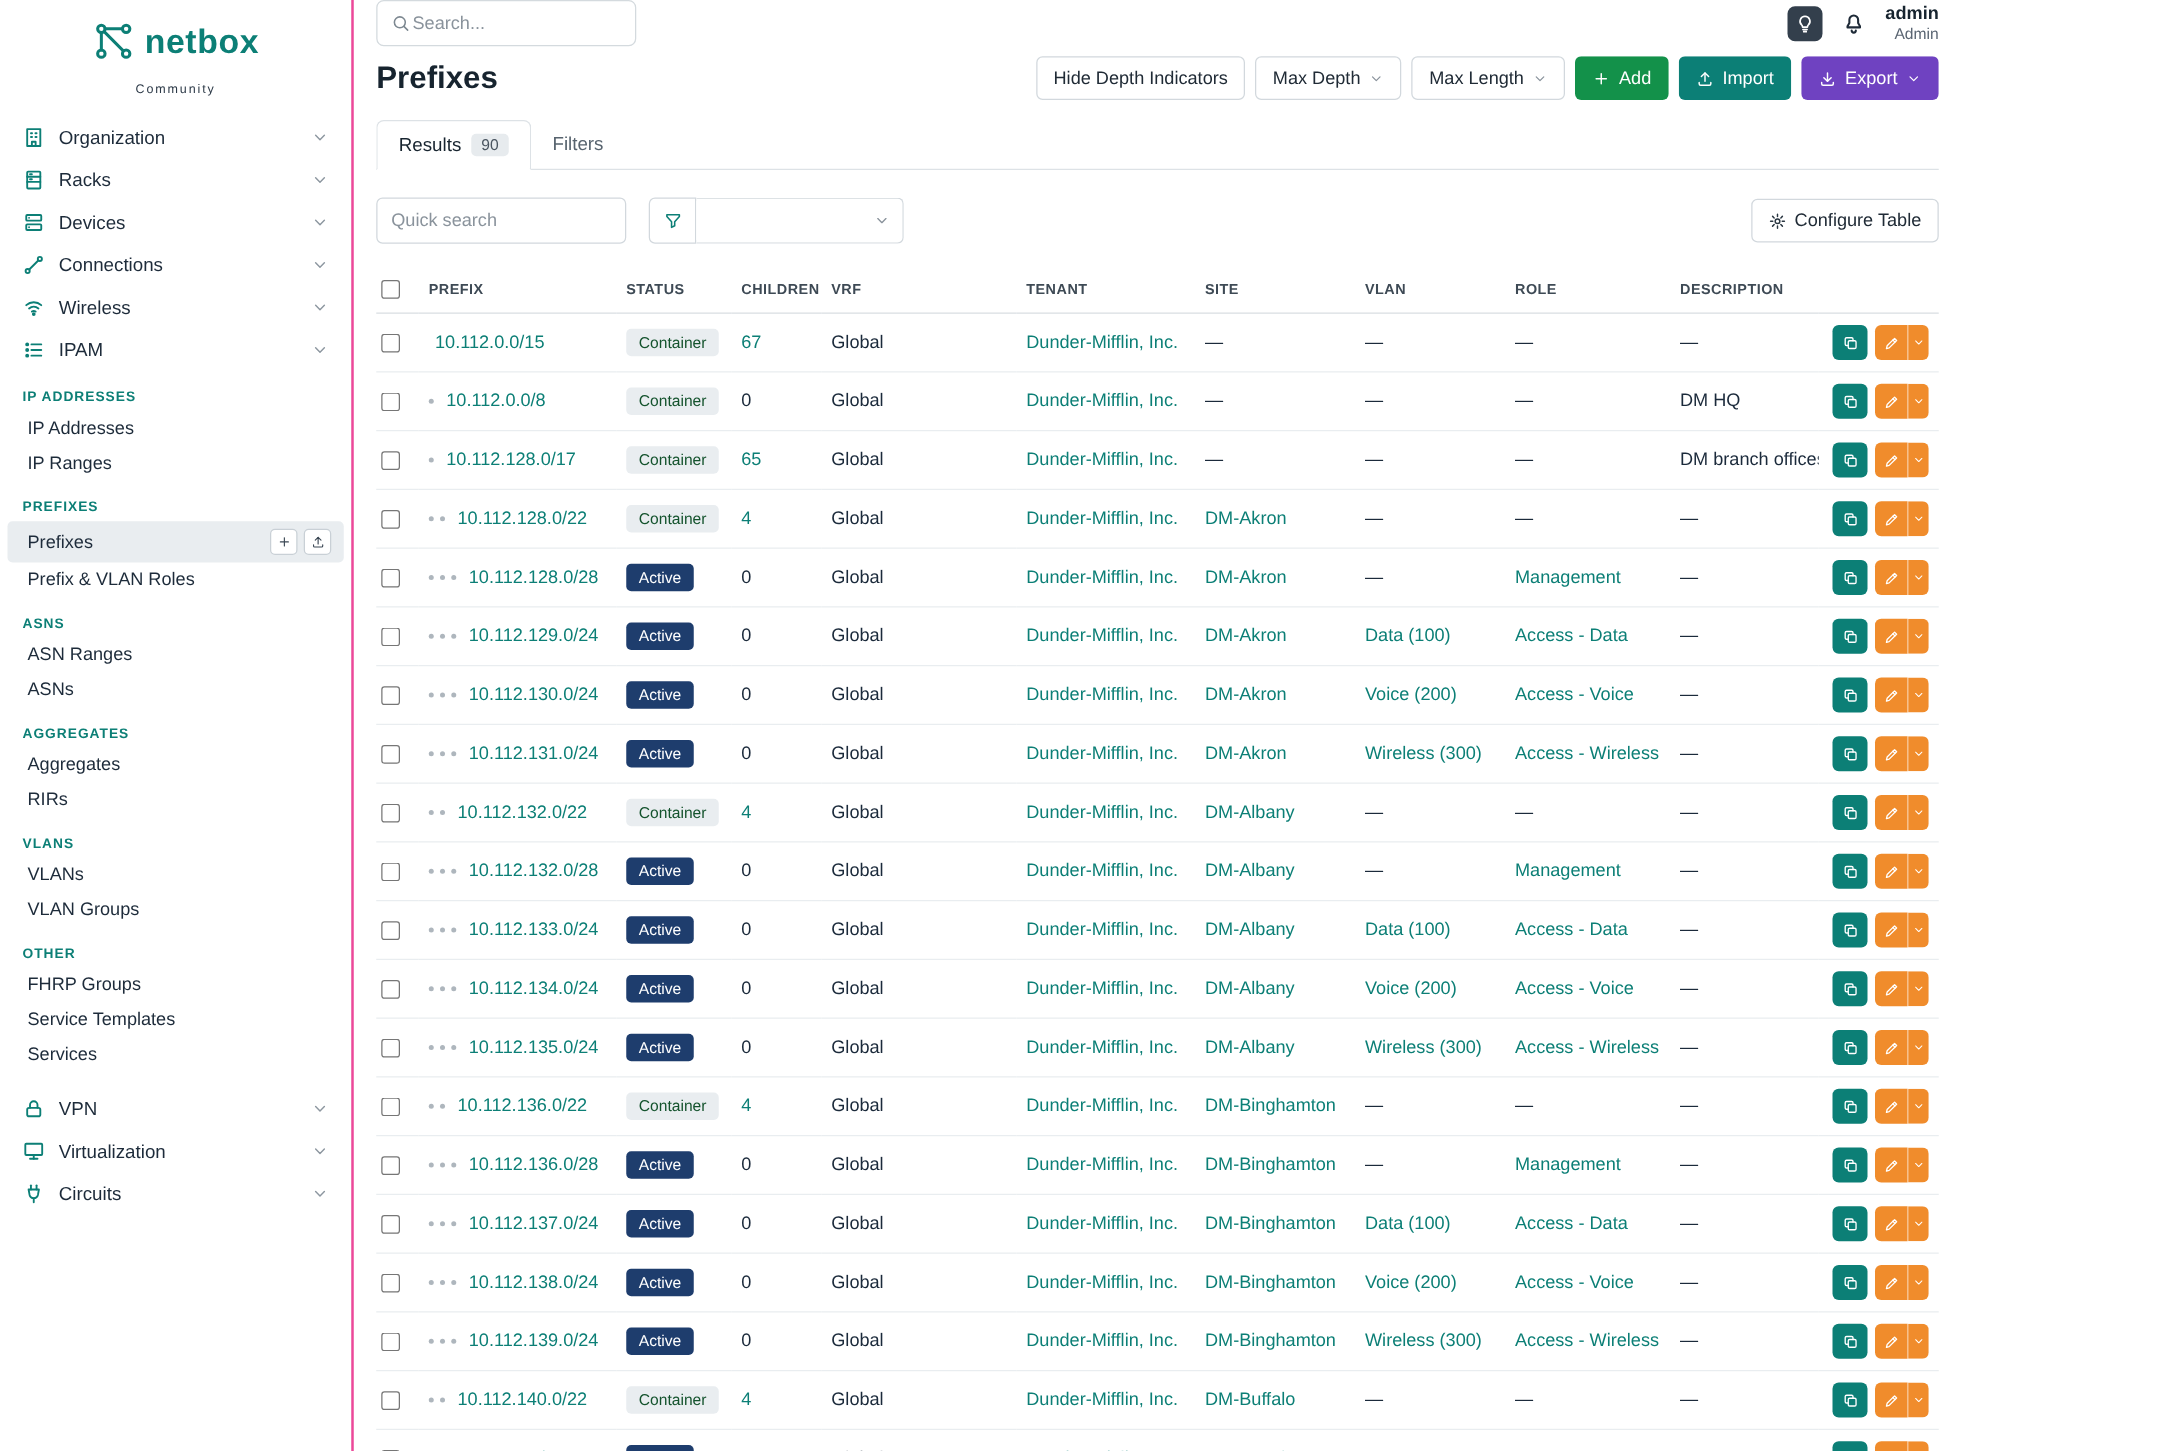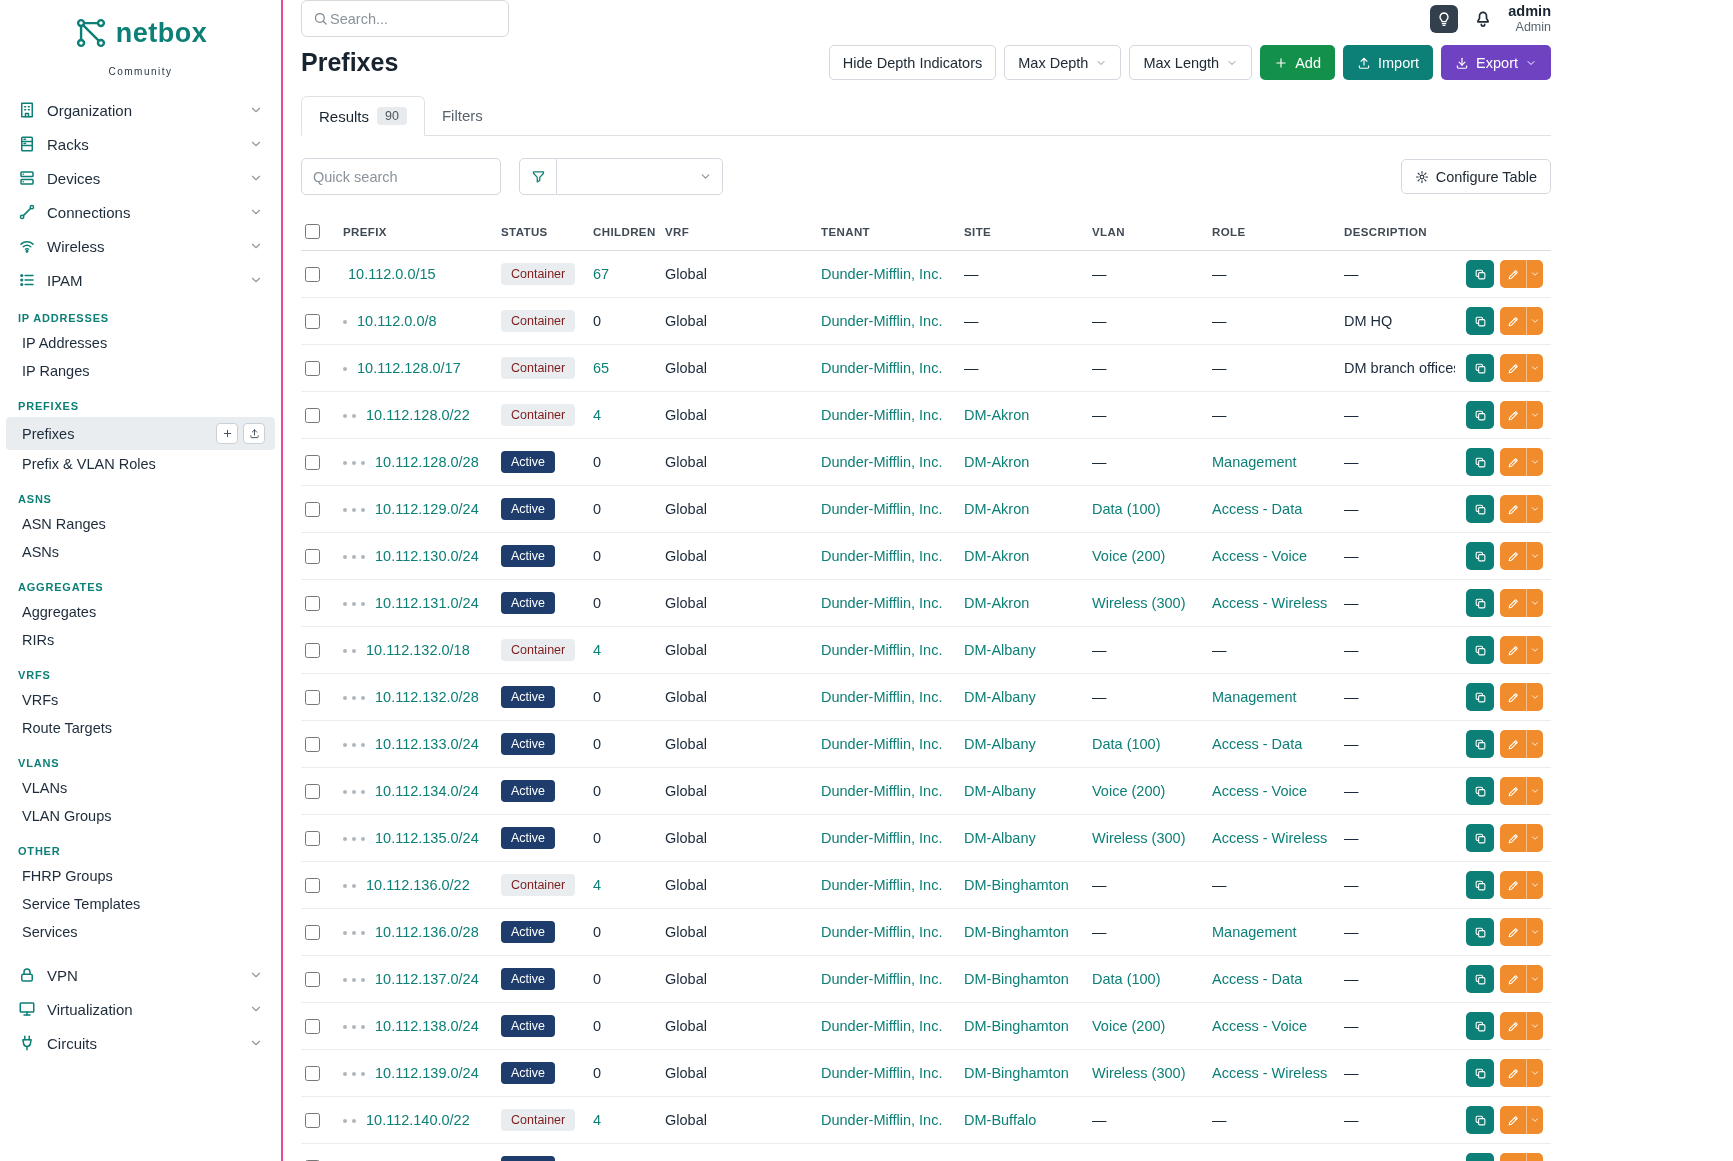--- a/index.html
+++ b/index.html
@@ -94,21 +94,21 @@
   .grid th:nth-child(8){ width:120px; }
   .grid th:nth-child(9){ width:132px; }
   .grid th:nth-child(10){ width:auto; }
   .grid th:nth-child(11){ width:96px; }
   input[type=checkbox]{ width:15px; height:15px; accent-color:#0c7f76; margin:0; vertical-align:middle; }
   a.link { color:#0c7f76; text-decoration:none; cursor:pointer; }
   .dash { color:#1b2a3b; }
   .dot { display:inline-block; width:4px; height:4px; border-radius:50%; background:#aeb6bd; margin-right:5px; vertical-align:middle; }
   .dots { margin-right:5px; }
   .status-badge { display:inline-block; padding:4px 10px; border-radius:4px; font-size:12.5px; }
-  .status-container { background:#e9edf0; color:#7f1d1d; }
+  .status-container { background:#e9edf0; color:#14532d; }
   .status-active { background:#1e3d6d; color:#ffffff; }
   .td-actions { text-align:right; }
   .act { border:none; padding:0; cursor:pointer; display:inline-flex; align-items:center; justify-content:center; vertical-align:middle; color:#fff; }
   .act svg { width:13px; height:13px; }
   .act.copy { width:28px; height:28px; border-radius:5px; background:#0c7f76; }
   .split { display:inline-flex; margin-left:6px; vertical-align:middle; }
   .act.edit { width:26px; height:28px; border-radius:5px 0 0 5px; background:#f08c2c; }
   .act.caret { width:17px; height:28px; border-radius:0 5px 5px 0; background:#f08c2c; border-left:1px solid rgba(255,255,255,.45); }
   .act.caret svg { width:10px; height:10px; }
 </style>
@@ -284,29 +284,20 @@
           <div class="nav-section">
             <div class="nav-section-title">AGGREGATES</div>
             <div class="nav-sub">
               <span>Aggregates</span>
             </div>
             <div class="nav-sub">
               <span>RIRs</span>
             </div>
           </div>
           <div class="nav-section">
-            <div class="nav-section-title">VRFS</div>
-            <div class="nav-sub">
-              <span>VRFs</span>
-            </div>
-            <div class="nav-sub">
-              <span>Route Targets</span>
-            </div>
-          </div>
-          <div class="nav-section">
             <div class="nav-section-title">VLANS</div>
             <div class="nav-sub">
               <span>VLANs</span>
             </div>
             <div class="nav-sub">
               <span>VLAN Groups</span>
             </div>
           </div>
           <div class="nav-section">
             <div class="nav-section-title">OTHER</div>
@@ -757,21 +748,21 @@
                 </button>
                 <button class="act caret">
                   <svg viewBox="0 0 24 24" fill="none" stroke="currentColor" stroke-width="2" stroke-linecap="round" stroke-linejoin="round">
                     <polyline points="6 9 12 15 18 9"></polyline>
                   </svg>
                 </button>
               </span></td>
           </tr>
           <tr>
             <td><input type="checkbox" style=""></td>
-            <td><span class="dots"><span class="dot"></span><span class="dot"></span></span><a class="link">10.112.132.0/18</a></td>
+            <td><span class="dots"><span class="dot"></span><span class="dot"></span></span><a class="link">10.112.132.0/22</a></td>
             <td><span class="status-badge status-container">Container</span></td>
             <td><a class="link">4</a></td>
             <td><span>Global</span></td>
             <td><a class="link">Dunder-Mifflin, Inc.</a></td>
             <td><a class="link">DM-Albany</a></td>
             <td><span class="dash">—</span></td>
             <td><span class="dash">—</span></td>
             <td><span>—</span></td>
             <td class="td-actions"><button class="act copy">
                 <svg viewBox="0 0 24 24" fill="none" stroke="currentColor" stroke-width="2" stroke-linecap="round" stroke-linejoin="round">

